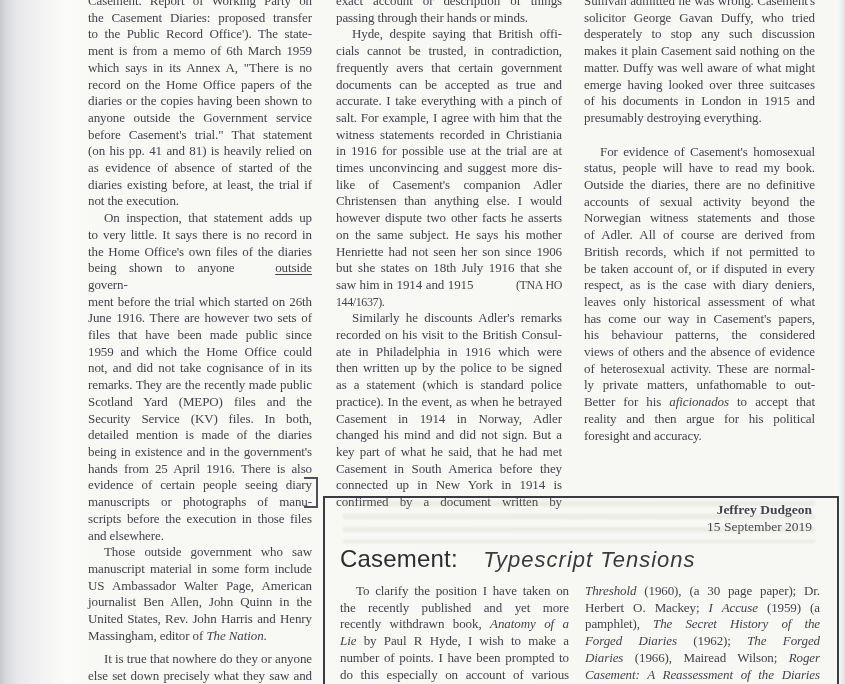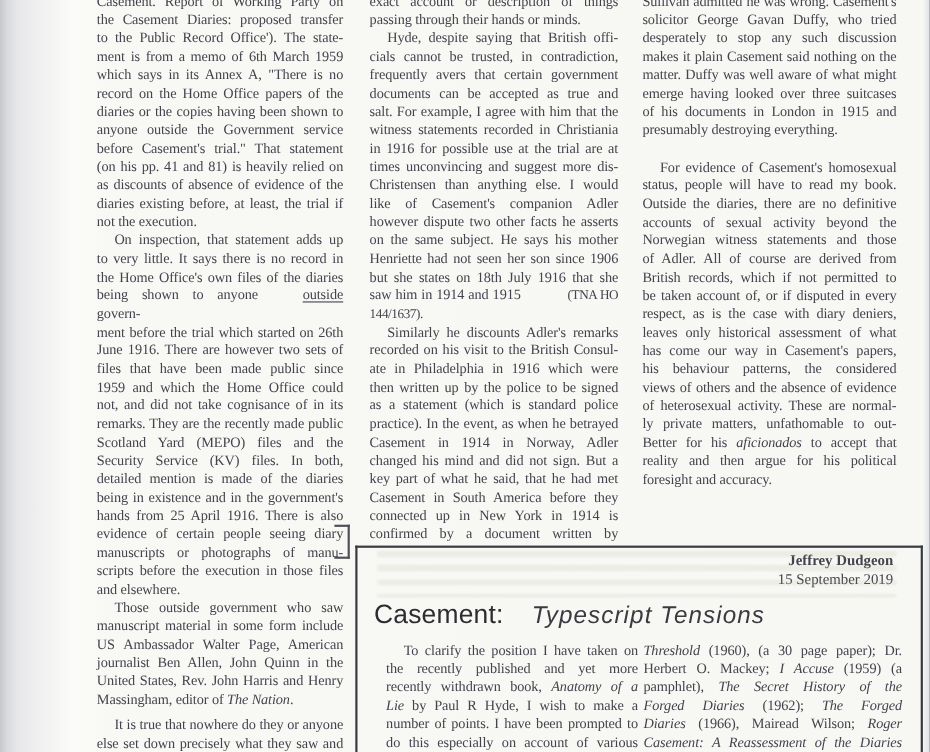--- a/index.html
+++ b/index.html
@@ -29,41 +29,41 @@
     border:2px solid #3a3a42;border-bottom:none;}
   .ghost{position:absolute;left:18px;top:3px;width:472px;height:42px;
     background:repeating-linear-gradient(180deg,rgba(168,174,138,0.14) 0 5px,rgba(255,255,255,0) 5px 13px);
     filter:blur(1.2px);}
   .box-title{position:absolute;left:15px;top:47px;white-space:nowrap;
     font-family:"Liberation Sans",sans-serif;}
   .box-title .lead{font-weight:normal;font-size:24px;color:#2c2c31;letter-spacing:0.2px;}
   .box-title .ital{font-style:italic;font-weight:normal;font-size:22px;color:#3a3a40;
     letter-spacing:1px;margin-left:21px;}
   .bcol{position:absolute;top:85px;font-size:13px;line-height:16.7px;letter-spacing:-0.1px;color:#43434d;}
-  .bcol1{left:26px;width:229px;}
+  .bcol1{left:15px;width:229px;}
   .bcol2{left:260px;width:235px;}
   u{text-decoration:underline;text-underline-offset:2px;margin-left:28px;}
 </style>
 </head>
 <body>
 
 <div class="page">
 
   <div class="col colA">
       <div class="ln">Casement. Report of Working Party on</div>
       <div class="ln">the Casement Diaries: proposed transfer</div>
       <div class="ln">to the Public Record Office'). The state-</div>
       <div class="ln">ment is from a memo of 6th March 1959</div>
       <div class="ln">which says in its Annex A, "There is no</div>
       <div class="ln">record on the Home Office papers of the</div>
       <div class="ln">diaries or the copies having been shown to</div>
       <div class="ln">anyone outside the Government service</div>
       <div class="ln">before Casement's trial." That statement</div>
       <div class="ln">(on his pp. 41 and 81) is heavily relied on</div>
-      <div class="ln">as discounts of absence of evidence of the</div>
+      <div class="ln">as evidence of absence of started of the</div>
       <div class="ln">diaries existing before, at least, the trial if</div>
       <div class="ln end">not the execution.</div>
       <div class="ln ind">On inspection, that statement adds up</div>
       <div class="ln">to very little. It says there is no record in</div>
       <div class="ln">the Home Office's own files of the diaries</div>
       <div class="ln">being shown to anyone <u>outside</u> govern-</div>
       <div class="ln">ment before the trial which started on 26th</div>
       <div class="ln">June 1916. There are however two sets of</div>
       <div class="ln">files that have been made public since</div>
       <div class="ln">1959 and which the Home Office could</div>
@@ -89,26 +89,27 @@
       <div class="ln">what form these volumes took. Even the</div>
     </div>
 
   <div class="col colB">
       <div class="ln">exact account or description of things</div>
       <div class="ln end">passing through their hands or minds.</div>
       <div class="ln ind">Hyde, despite saying that British offi-</div>
       <div class="ln">cials cannot be trusted, in contradiction,</div>
       <div class="ln">frequently avers that certain government</div>
       <div class="ln">documents can be accepted as true and</div>
+      <div class="ln">accurate. I take everything with a pinch of</div>
       <div class="ln">salt. For example, I agree with him that the</div>
       <div class="ln">witness statements recorded in Christiania</div>
       <div class="ln">in 1916 for possible use at the trial are at</div>
       <div class="ln">times unconvincing and suggest more dis-</div>
+      <div class="ln">like of Casement's companion Adler</div>
       <div class="ln">Christensen than anything else. I would</div>
-      <div class="ln">like of Casement's companion Adler</div>
       <div class="ln">however dispute two other facts he asserts</div>
       <div class="ln">on the same subject. He says his mother</div>
       <div class="ln">Henriette had not seen her son since 1906</div>
       <div class="ln">but she states on 18th July 1916 that she</div>
       <div class="ln end">saw him in 1914 and 1915 <span class="sm">(TNA HO 144/1637).</span></div>
       <div class="ln ind">Similarly he discounts Adler's remarks</div>
       <div class="ln">recorded on his visit to the British Consul-</div>
       <div class="ln">ate in Philadelphia in 1916 which were</div>
       <div class="ln">then written up by the police to be signed</div>
       <div class="ln">as a statement (which is standard police</div>

